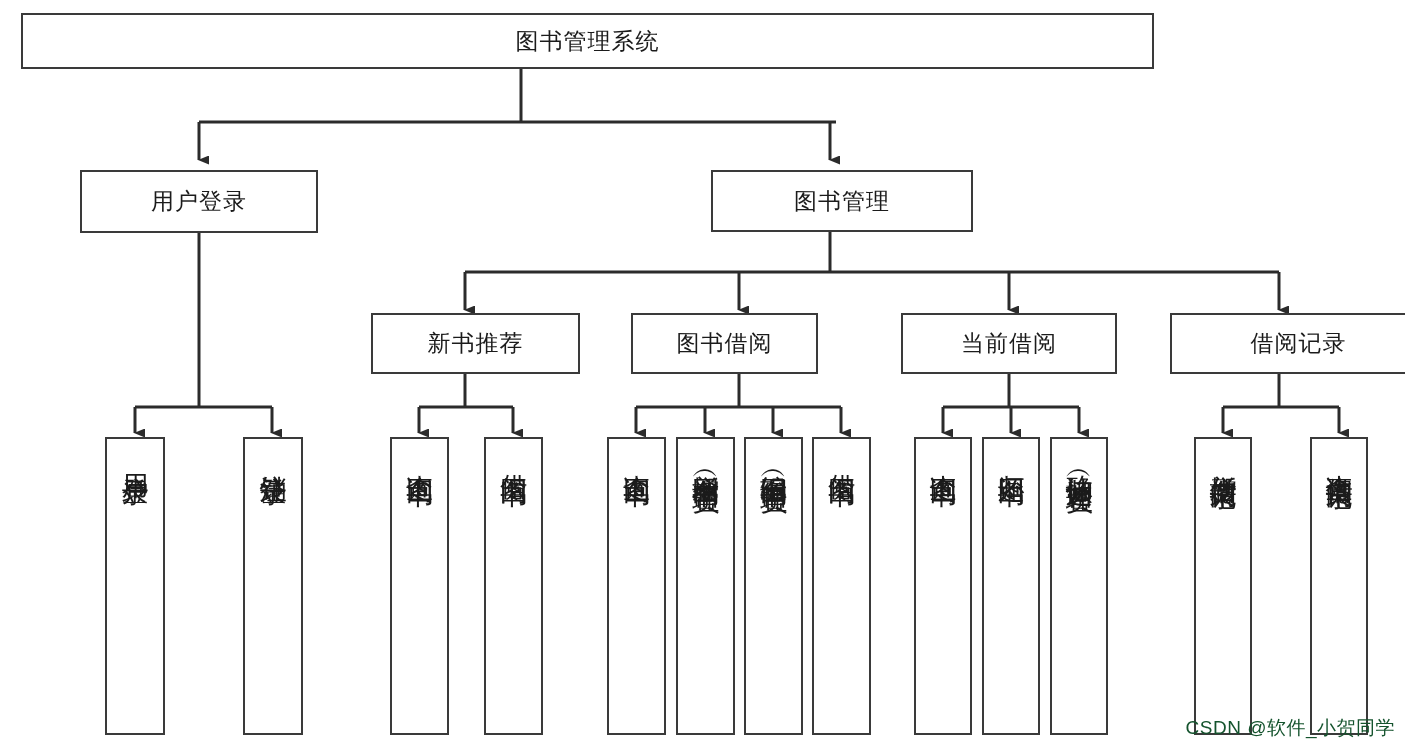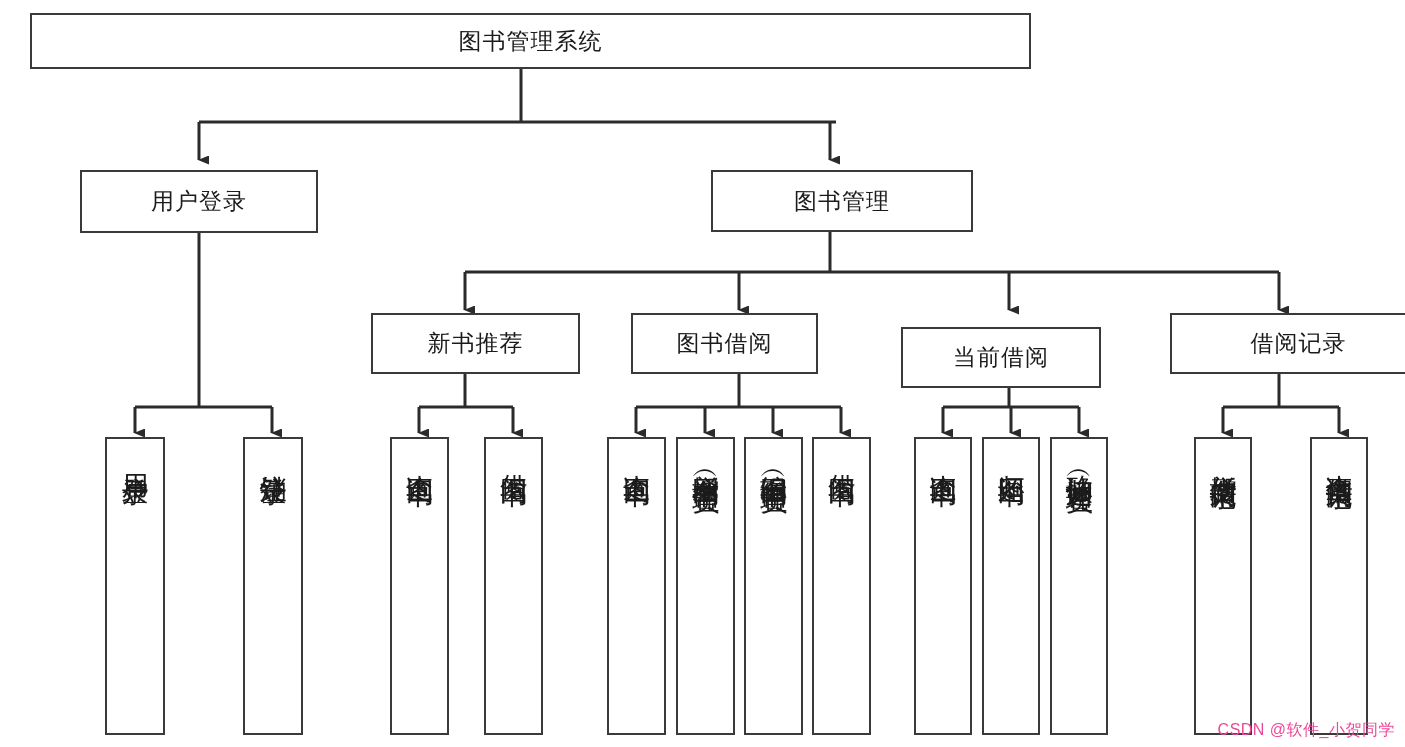--- a/index.html
+++ b/index.html
@@ -51,22 +51,22 @@
     text-orientation:upright;
     font-size:27px;
     line-height:1.05;
     letter-spacing:2px;
     white-space:nowrap;
   }
   .watermark{
     position:absolute;
     right:10px;
     bottom:6px;
-    font-size:16px;
-    color:#ec4899;
+    font-size:19px;
+    color:#14532d;
     white-space:nowrap;
     z-index:3;
     letter-spacing:0.5px;
   }
 </style>
 </head>
 <body>
 
 <div id="canvas">
 
@@ -113,38 +113,38 @@
       <path d="M1011,407 L1011,433" marker-end="url(#ar)"></path>
       <path d="M1079,407 L1079,433" marker-end="url(#ar)"></path>
 
       <path d="M1279,374 L1279,407"></path>
       <path d="M1223,407 L1339,407"></path>
       <path d="M1223,407 L1223,433" marker-end="url(#ar)"></path>
       <path d="M1339,407 L1339,433" marker-end="url(#ar)"></path>
     </g>
   </svg>
 
-  <div class="node root horiz" style="left:30px;top:13px;width:1001px;height:56px;">
+  <div class="node root horiz" style="left:21px;top:13px;width:1133px;height:56px;">
     <span class="lbl">图书管理系统</span>
   </div>
 
   <div class="node horiz" style="left:80px;top:170px;width:238px;height:63px;">
     <span class="lbl">用户登录</span>
   </div>
   <div class="node horiz" style="left:711px;top:170px;width:262px;height:62px;">
     <span class="lbl">图书管理</span>
   </div>
 
   <div class="node horiz" style="left:371px;top:313px;width:209px;height:61px;">
     <span class="lbl">新书推荐</span>
   </div>
   <div class="node horiz" style="left:631px;top:313px;width:187px;height:61px;">
     <span class="lbl">图书借阅</span>
   </div>
-  <div class="node horiz" style="left:901px;top:327px;width:200px;height:61px;">
+  <div class="node horiz" style="left:901px;top:313px;width:216px;height:61px;">
     <span class="lbl">当前借阅</span>
   </div>
   <div class="node horiz" style="left:1170px;top:313px;width:257px;height:61px;">
     <span class="lbl">借阅记录</span>
   </div>
 
   <div class="node vert" style="left:105px;top:437px;width:60px;height:298px;">
     <span class="lbl">用户登录</span>
   </div>
   <div class="node vert" style="left:243px;top:437px;width:60px;height:298px;">

